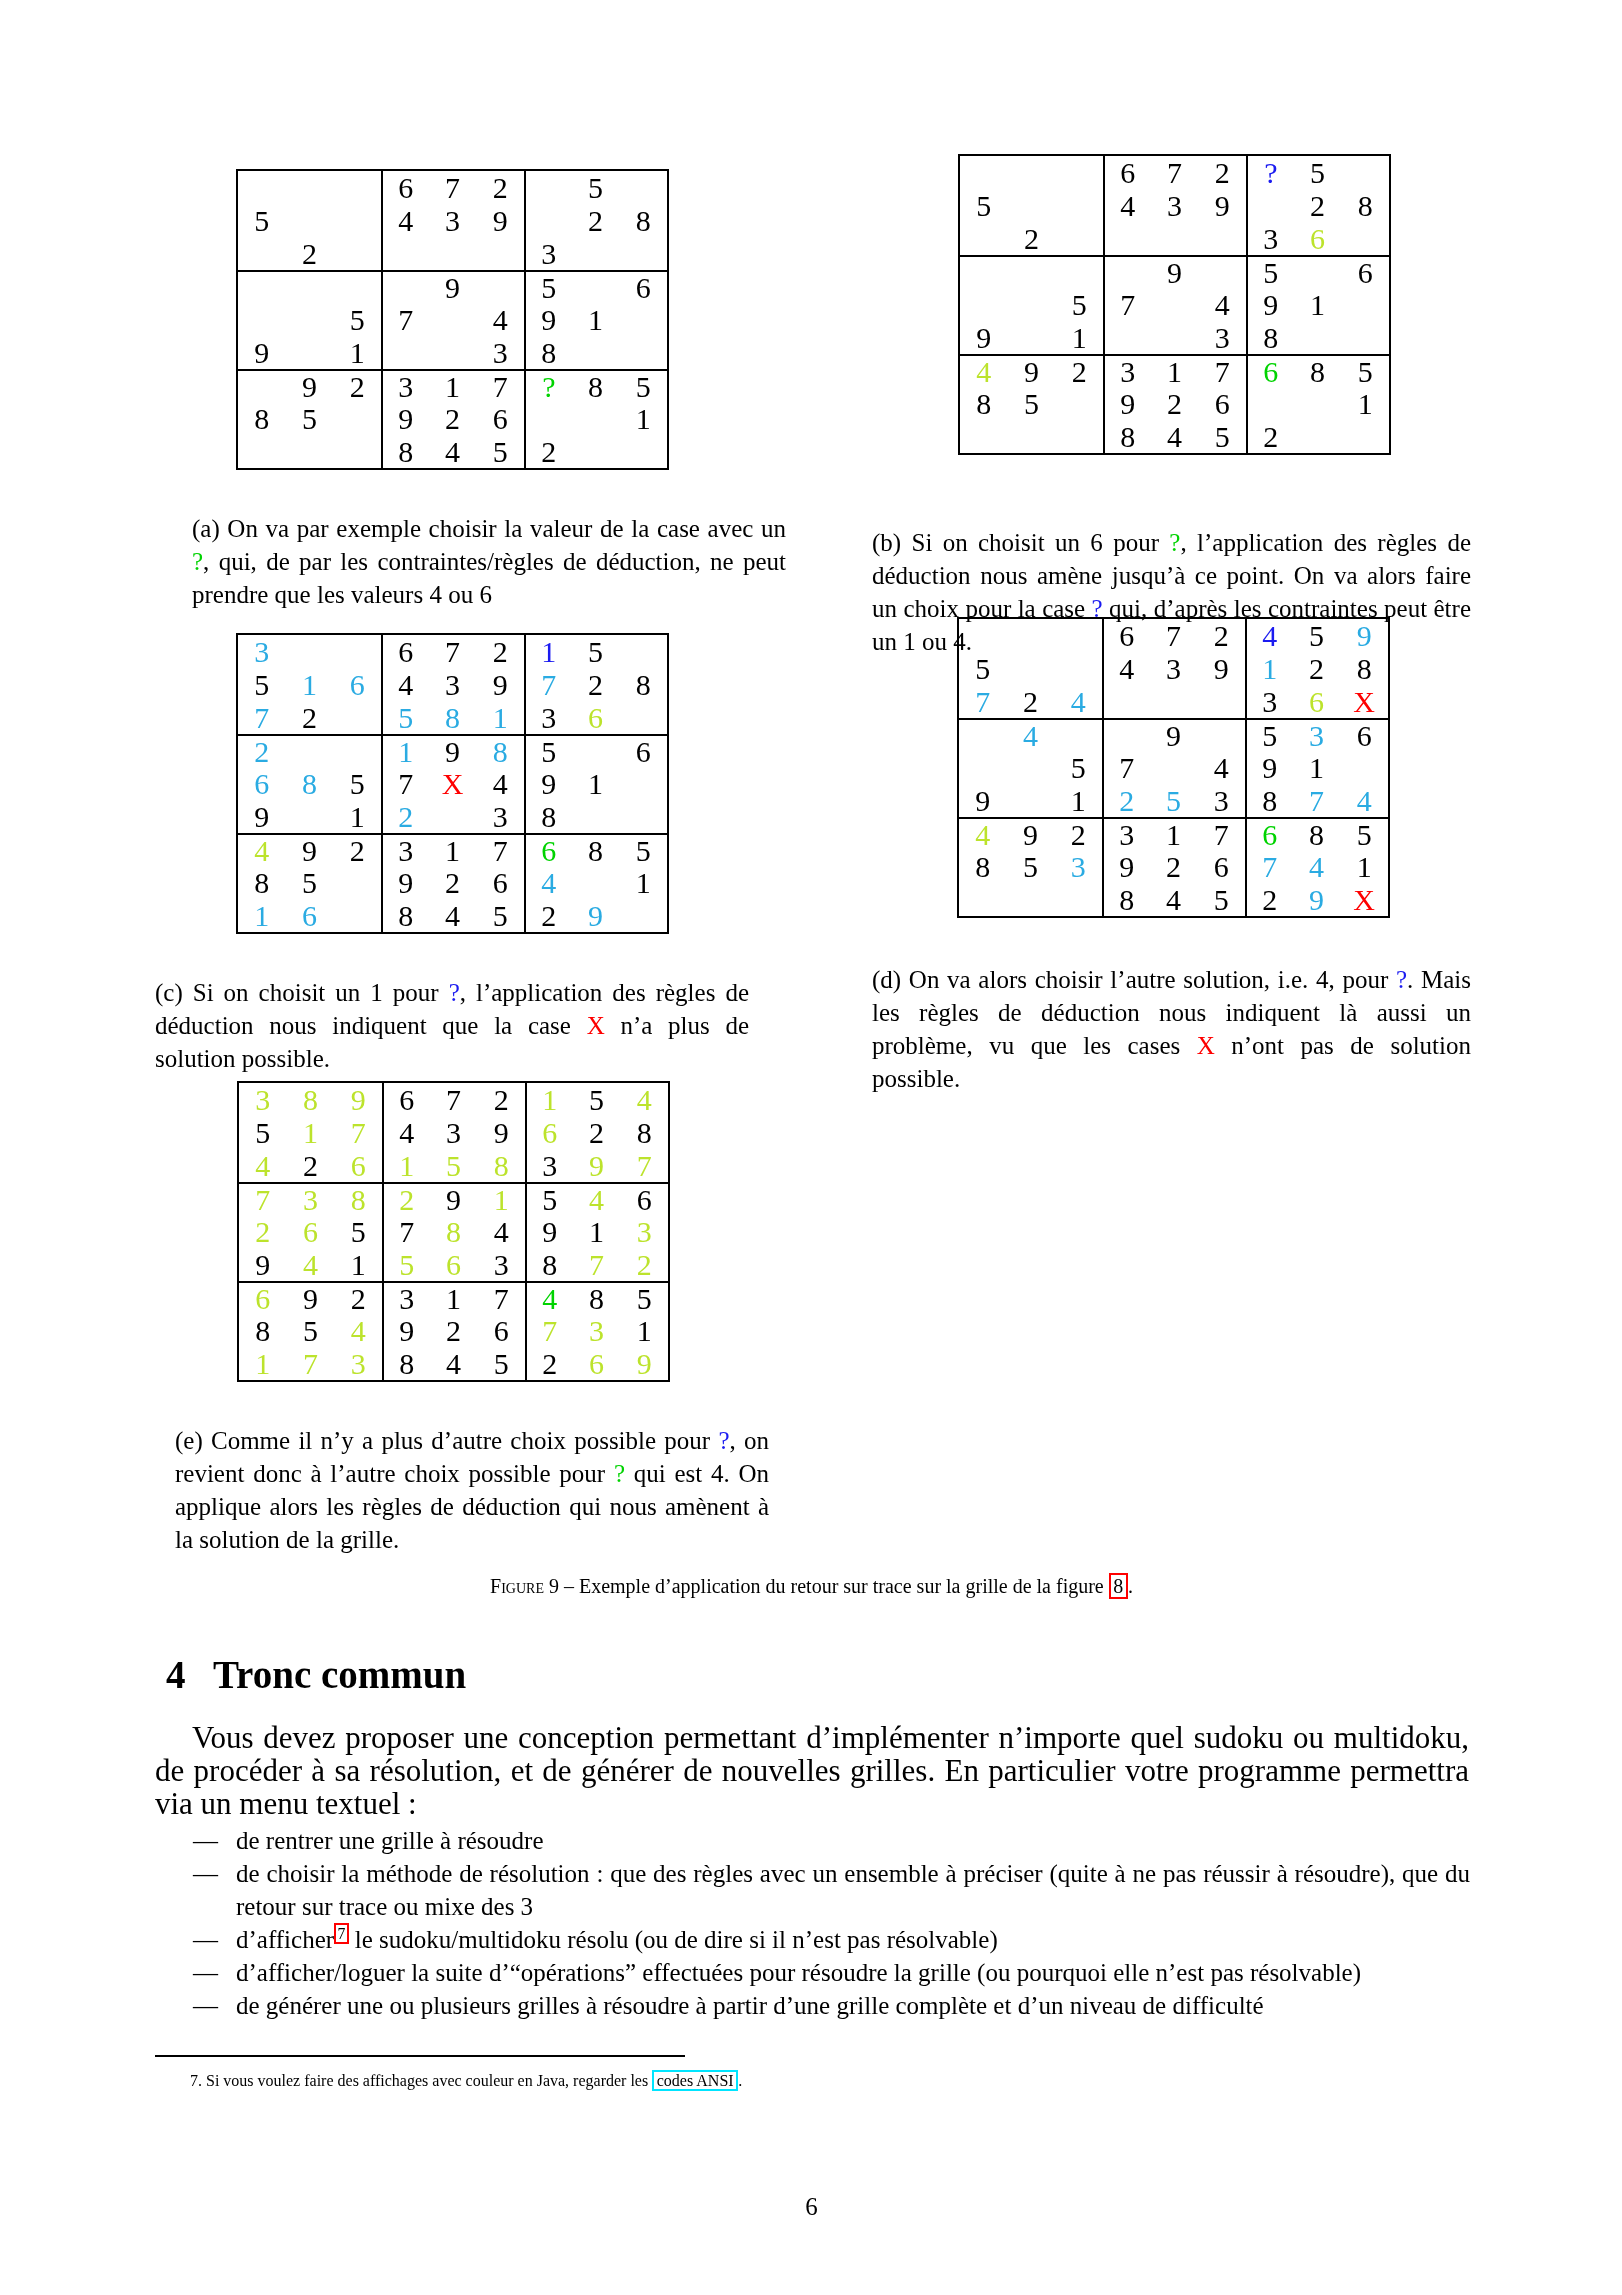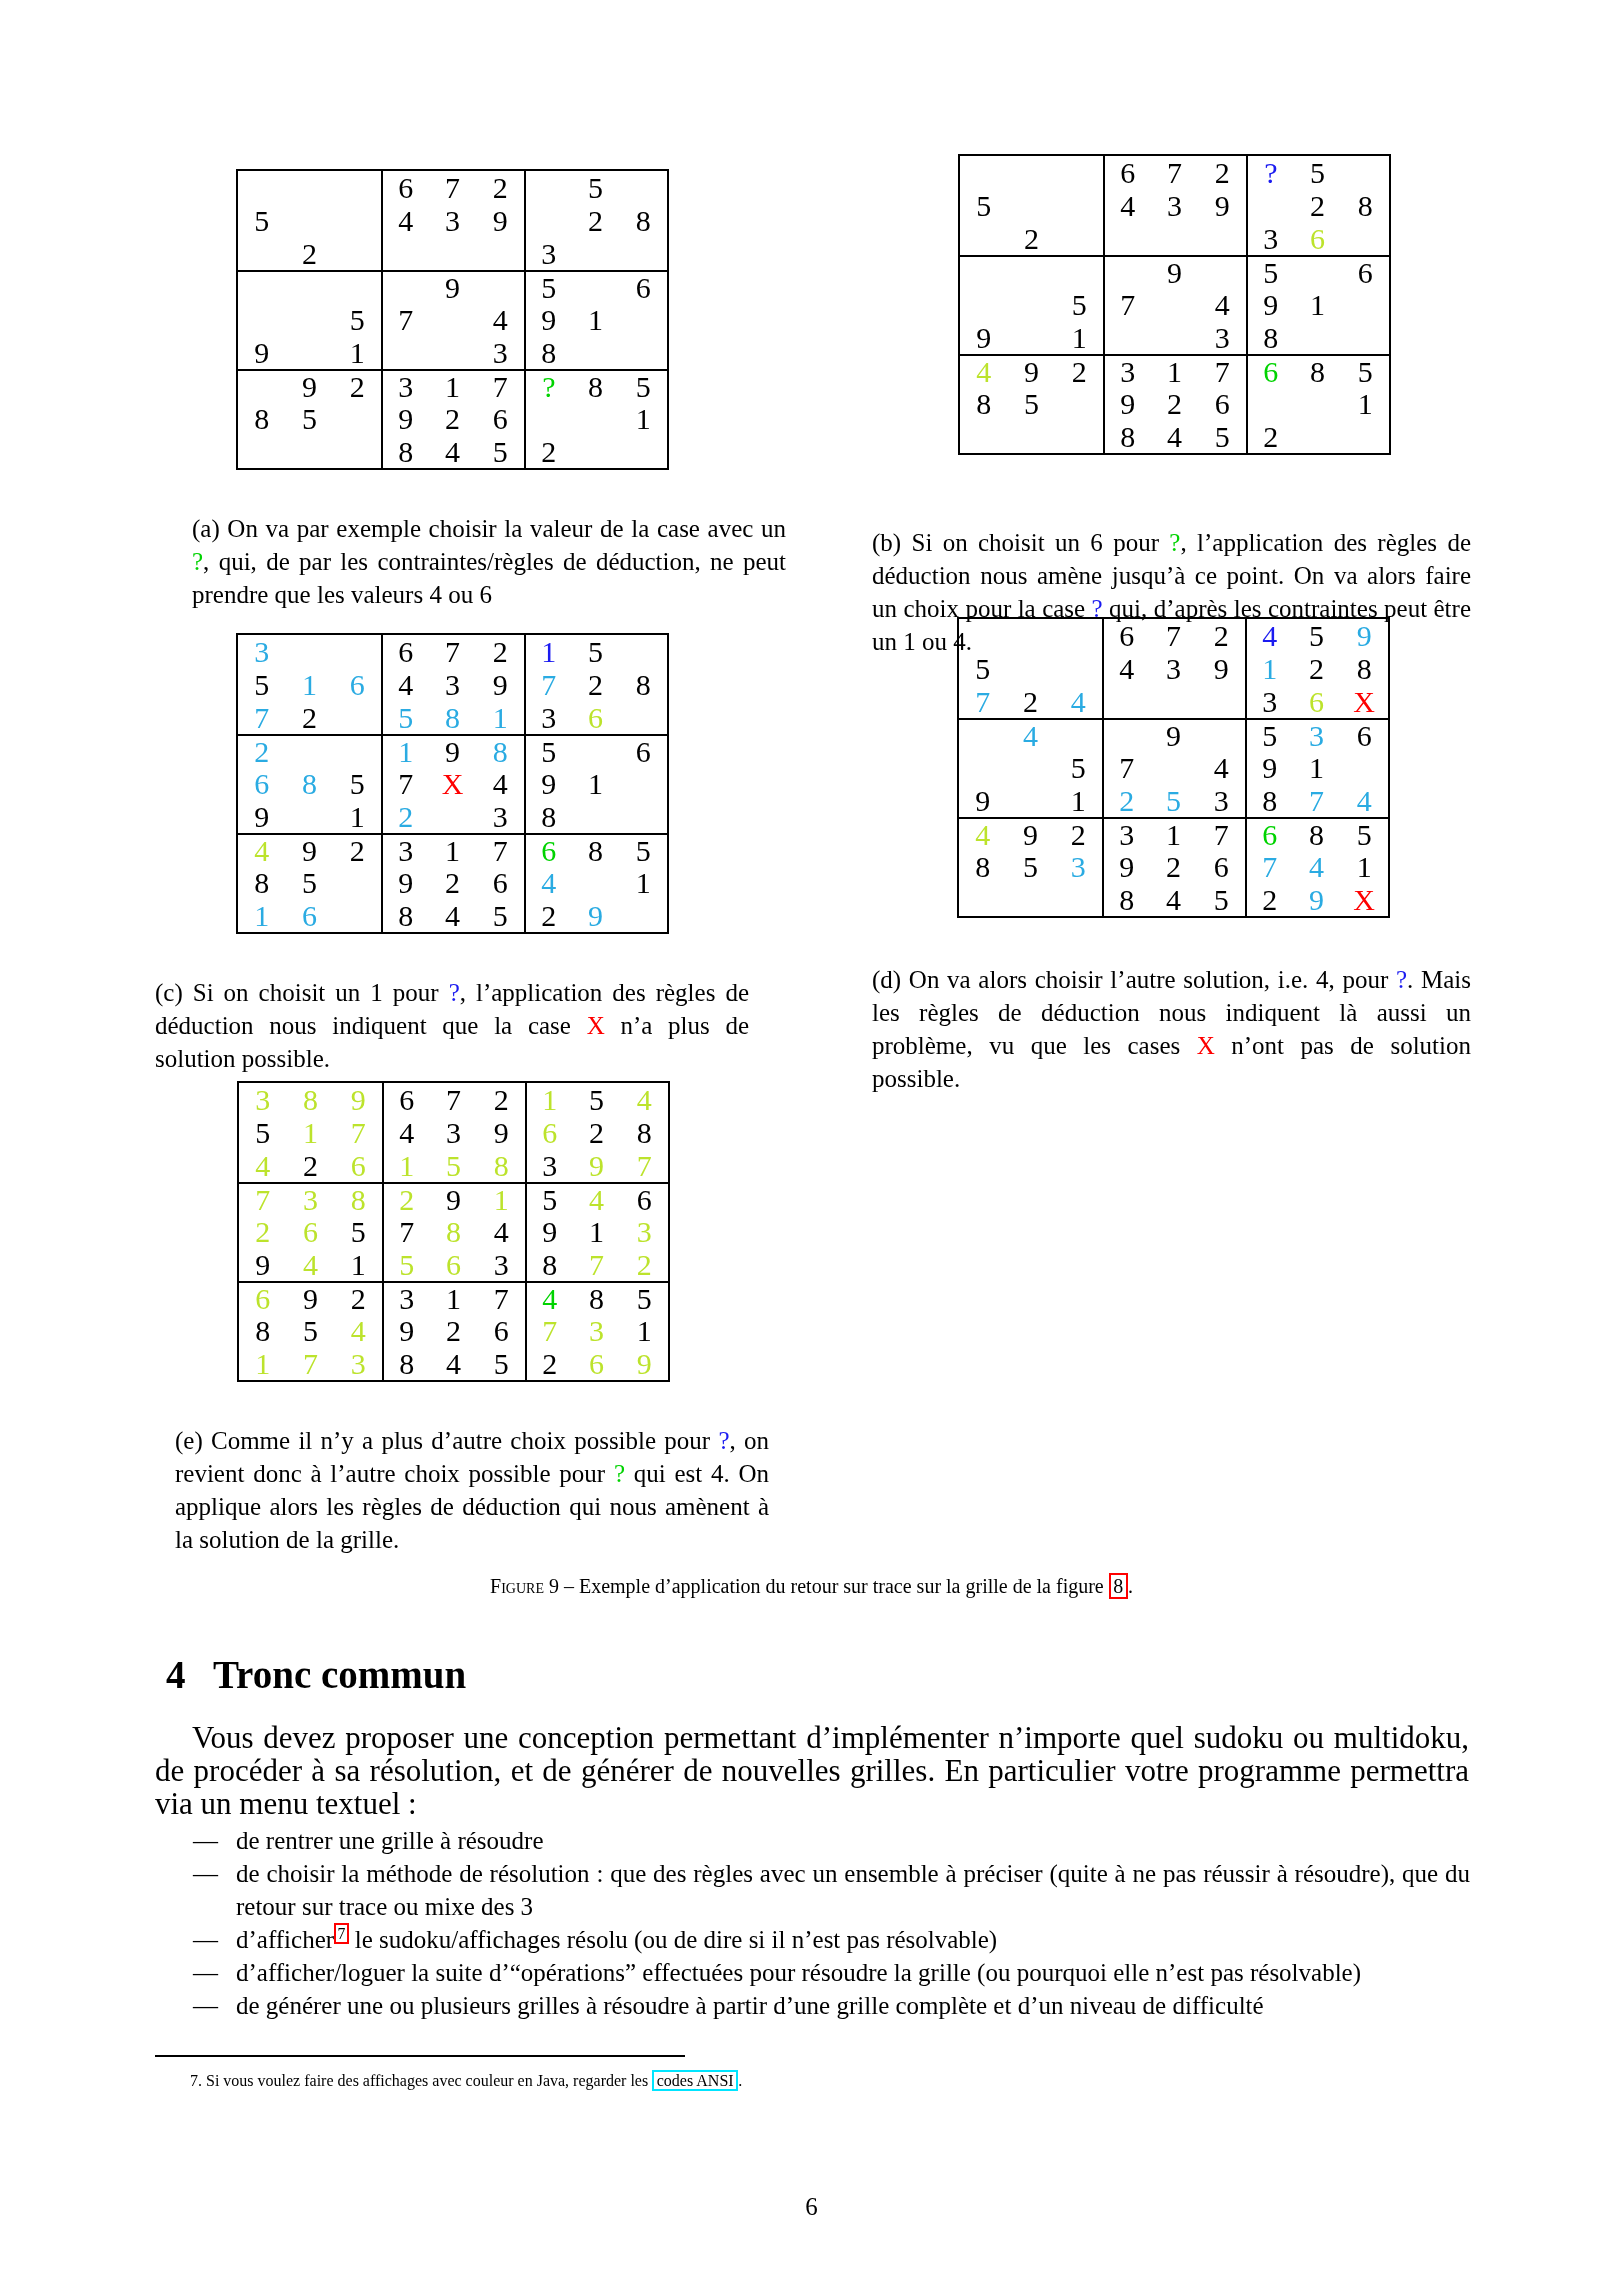--- a/index.html
+++ b/index.html
@@ -497,21 +497,21 @@
 
   <div class="figcaption"><span class="seg-sc">Figure 9</span><span> – Exemple d’application du retour sur trace sur la grille de la figure </span><span class="seg-boxred">8</span><span>.</span></div>
 
   <h2 class="section-heading"><span class="sec-num">4</span><span>Tronc commun</span></h2>
 
   <p class="body-par">Vous devez proposer une conception permettant d’implémenter n’importe quel sudoku ou multidoku, de procéder à sa résolution, et de générer de nouvelles grilles. En particulier votre programme permettra via un menu textuel :</p>
 
   <div class="feature-list">
     <div class="item"><span class="marker">—</span><span><span>de rentrer une grille à résoudre</span></span></div>
     <div class="item"><span class="marker">—</span><span><span>de choisir la méthode de résolution : que des règles avec un ensemble à préciser (quite à ne pas réussir à résoudre), que du retour sur trace ou mixe des 3</span></span></div>
-    <div class="item"><span class="marker">—</span><span><span>d’afficher</span><span class="seg-fnref">7</span><span> le sudoku/affichages résolu (ou de dire si il n’est pas résolvable)</span></span></div>
+    <div class="item"><span class="marker">—</span><span><span>d’afficher</span><span class="seg-fnref">7</span><span> le sudoku/multidoku résolu (ou de dire si il n’est pas résolvable)</span></span></div>
     <div class="item"><span class="marker">—</span><span><span>d’afficher/loguer la suite d’“opérations” effectuées pour résoudre la grille (ou pourquoi elle n’est pas résolvable)</span></span></div>
     <div class="item"><span class="marker">—</span><span><span>de générer une ou plusieurs grilles à résoudre à partir d’une grille complète et d’un niveau de difficulté</span></span></div>
   </div>
 
   <div class="footnote-rule"></div>
   <div class="footnote"><span>7. Si vous voulez faire des affichages avec couleur en Java, regarder les </span><span class="seg-boxcyan">codes ANSI</span><span>.</span></div>
 
   <div class="page-number">6</div>
 
 </div>

